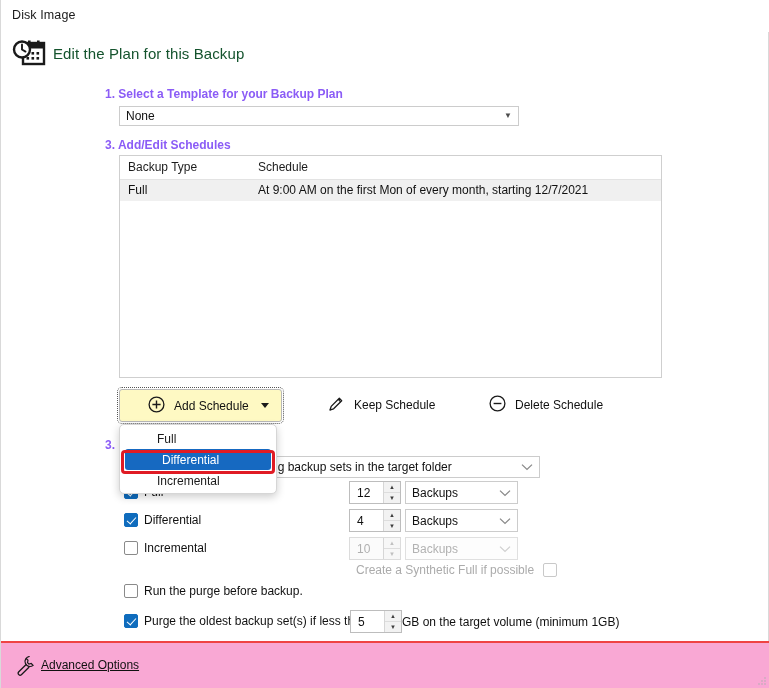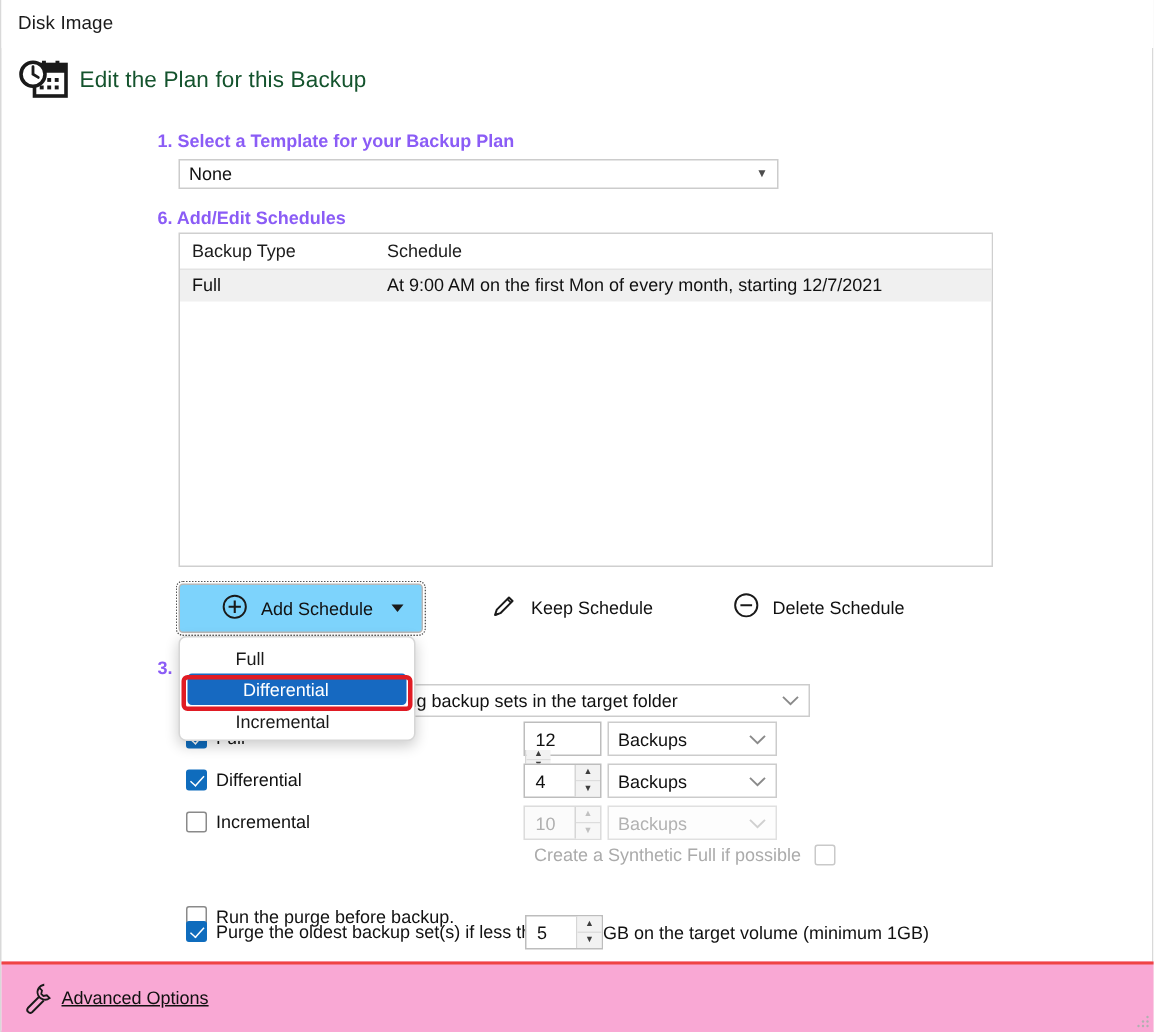--- a/index.html
+++ b/index.html
@@ -127,21 +127,21 @@
     padding: 3px 0 0 8px;
   }
   .col-a { width: 130px; }
   .col-b { flex: 1; }
 
   
   #add-schedule-btn {
     position: absolute;
     left: 118px; top: 389px;
     width: 163px; height: 33px;
-    background: #7dd3fc;
+    background: #fef9c3;
     border: 1px solid #b8b8b8;
     border-radius: 3px;
     display: flex;
     align-items: center;
     outline: 1px dotted #555;
     outline-offset: 1px;
   }
   #add-schedule-btn .plus { margin-left: 28px; }
   #add-schedule-btn .lbl {
     margin-left: 9px;
@@ -369,21 +369,21 @@
     </svg>
   </div>
   <div class="header-title">Edit the Plan for this Backup</div>
 
   <div class="step-label" id="step1-label">1. Select a Template for your Backup Plan</div>
   <div class="combo" id="template-combo">
     <div class="val">None</div>
     <div class="arrow-sm">▼</div>
   </div>
 
-  <div class="step-label" id="step2-label">6. Add/Edit Schedules</div>
+  <div class="step-label" id="step2-label">3. Add/Edit Schedules</div>
   <div id="schedule-list">
     <div class="sl-head">
       <div class="col-a">Backup Type</div>
       <div class="col-b">Schedule</div>
     </div>
     <div class="sl-row">
       <div class="col-a">Full</div>
       <div class="col-b">At 9:00 AM on the first Mon of every month, starting 12/7/2021</div>
     </div>
   </div>
@@ -429,21 +429,21 @@
           <path d="M1 1.6 L6 6.4 L11 1.6" fill="none" stroke="#8a8a8a" stroke-width="1.3"></path>
         </svg>
     </div>
   </div>
 
   <div class="cbrow" style="left:123px; top:485px;">
     <span class="cb checked"></span>
     <span class="lbl">Full</span>
   </div>
   <div class="keep-label" style="left:309px; top:487px;">Keep</div>
-  <div class="spin" style="left:348px; top:481px;flex-direction:column;">
+  <div class="spin" style="left:348px; top:481px;">
     <div class="num">12</div>
     <div class="btns">
       <span>▲</span>
       <span>▼</span>
     </div>
   </div>
   <div class="combo backups-combo" style="left:404px; top:481px;">
     <div class="val">Backups</div>
     <div class="chev">
       <svg width="12" height="8" viewBox="0 0 12 8">
@@ -492,21 +492,21 @@
           <path d="M1 1.6 L6 6.4 L11 1.6" fill="none" stroke="#d0d0d0" stroke-width="1.3"></path>
         </svg>
     </div>
   </div>
 
   <div id="synthetic-row">
     <span class="lbl">Create a Synthetic Full if possible</span>
     <span class="cb dim"></span>
   </div>
 
-  <div class="cbrow" style="left:123px; top:604px;">
+  <div class="cbrow" style="left:123px; top:584px;">
     <span class="cb"></span>
     <span class="lbl">Run the purge before backup.</span>
   </div>
 
   <div class="cbrow" style="left:123px; top:614px;">
     <span class="cb checked"></span>
     <span class="lbl">Purge the oldest backup set(s) if less than</span>
   </div>
   <div class="spin" style="left:349px; top:610px;">
     <div class="num">5</div>

